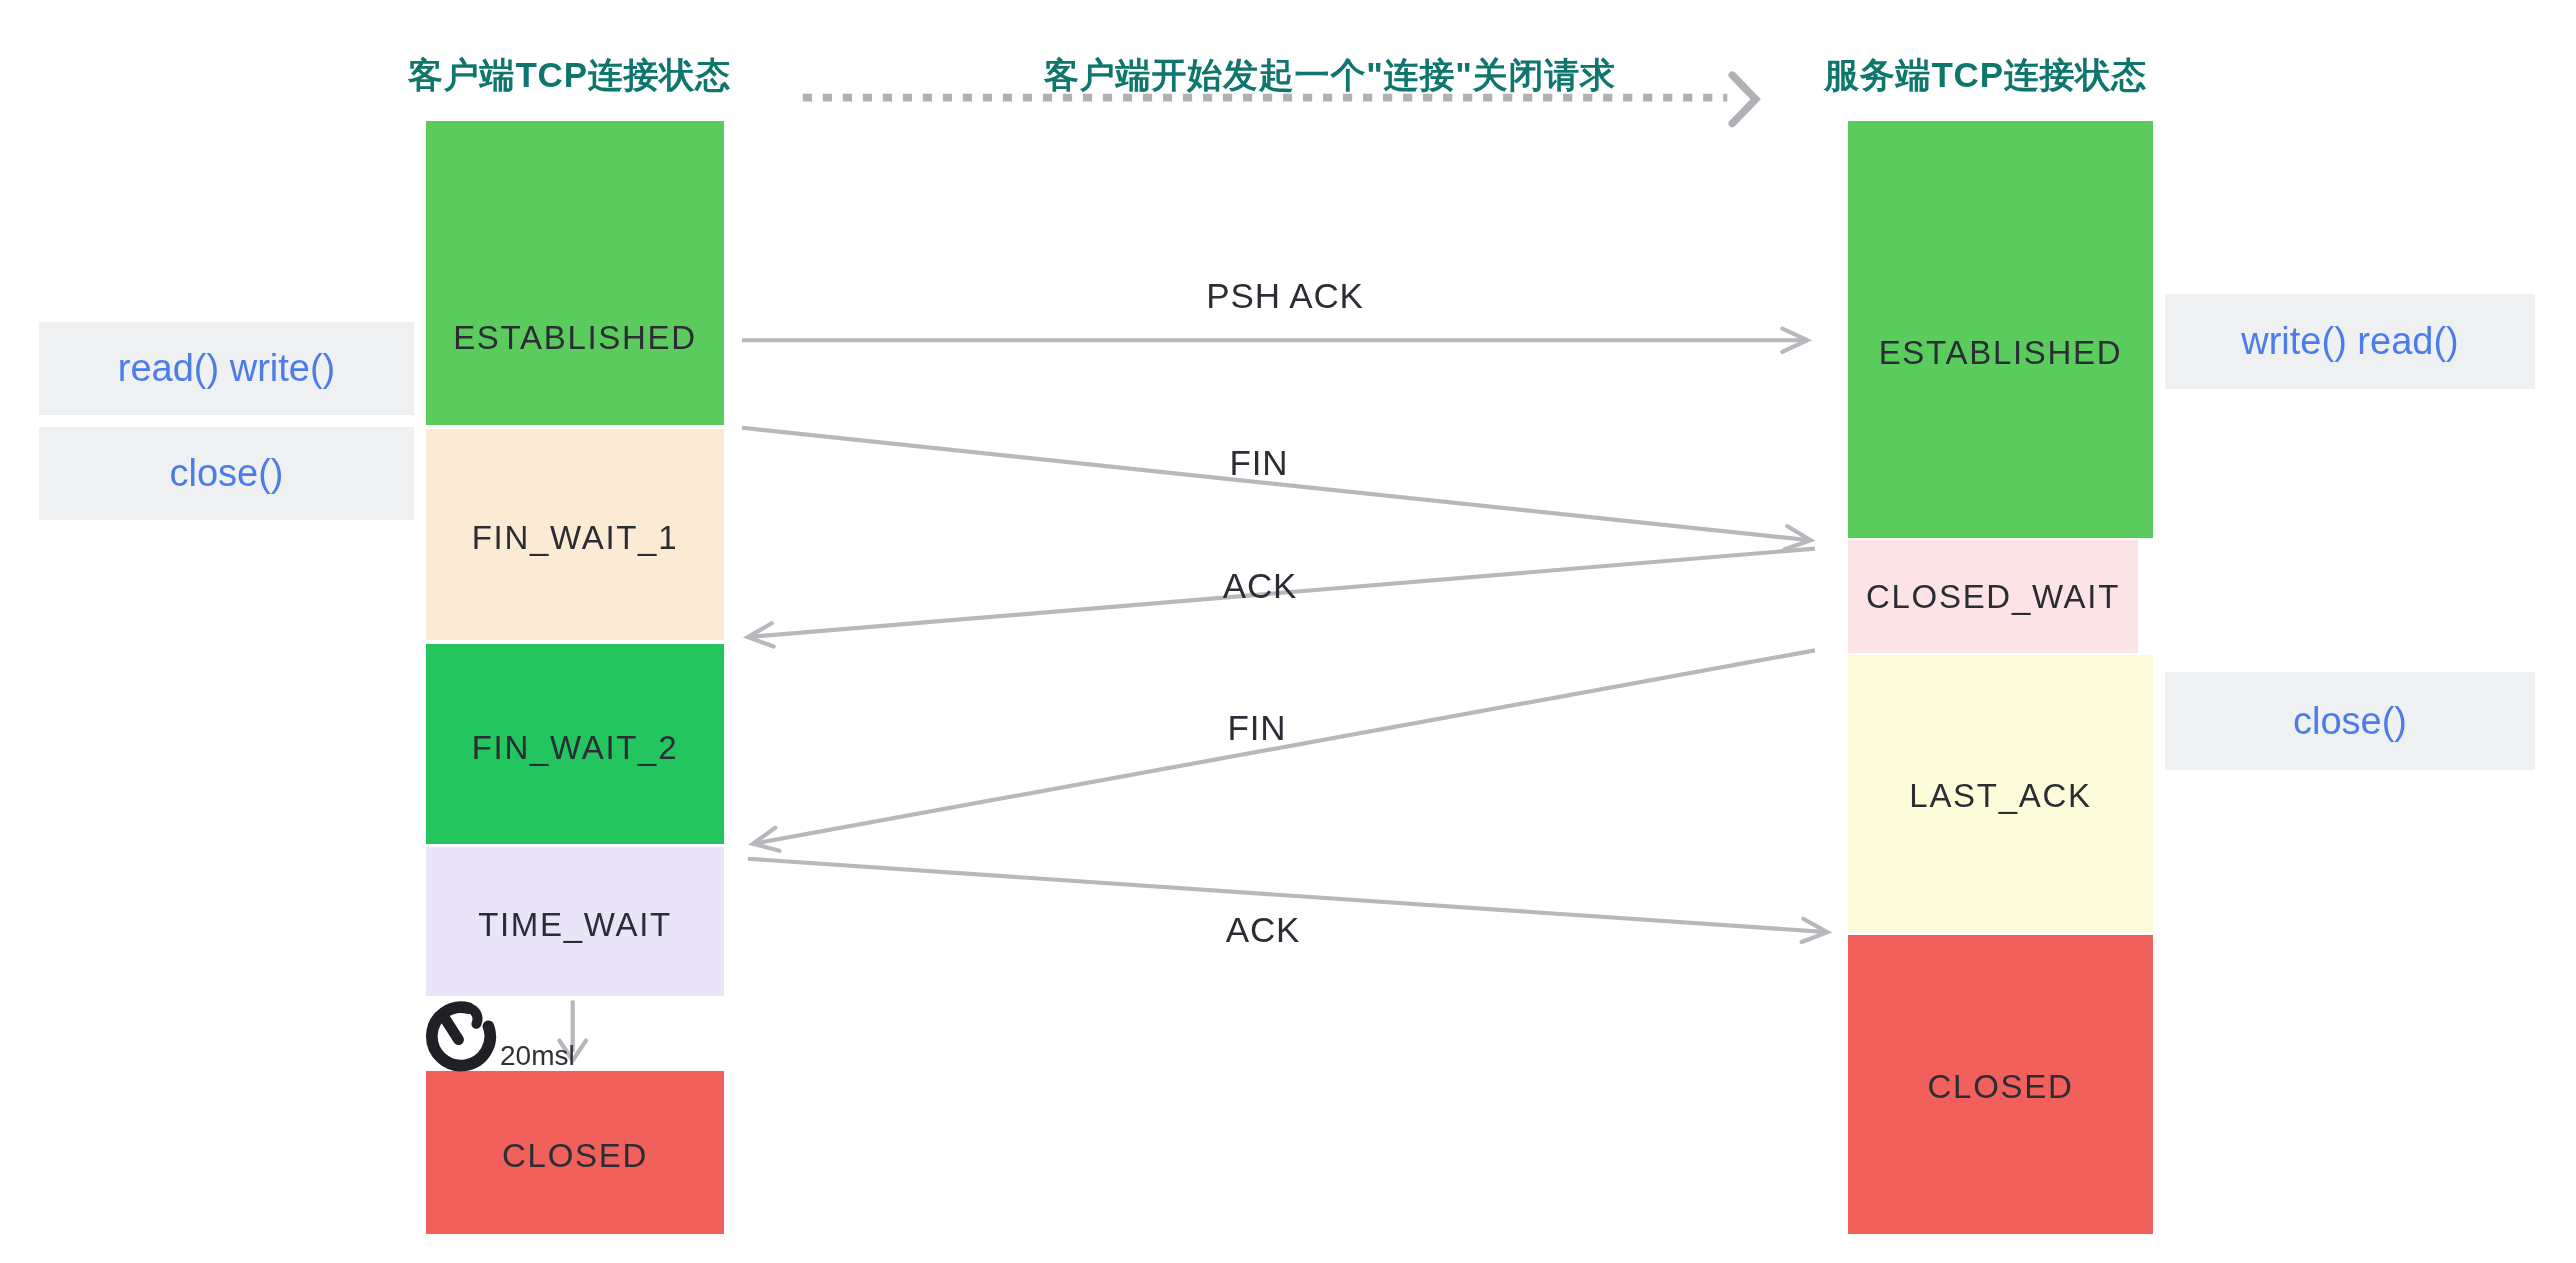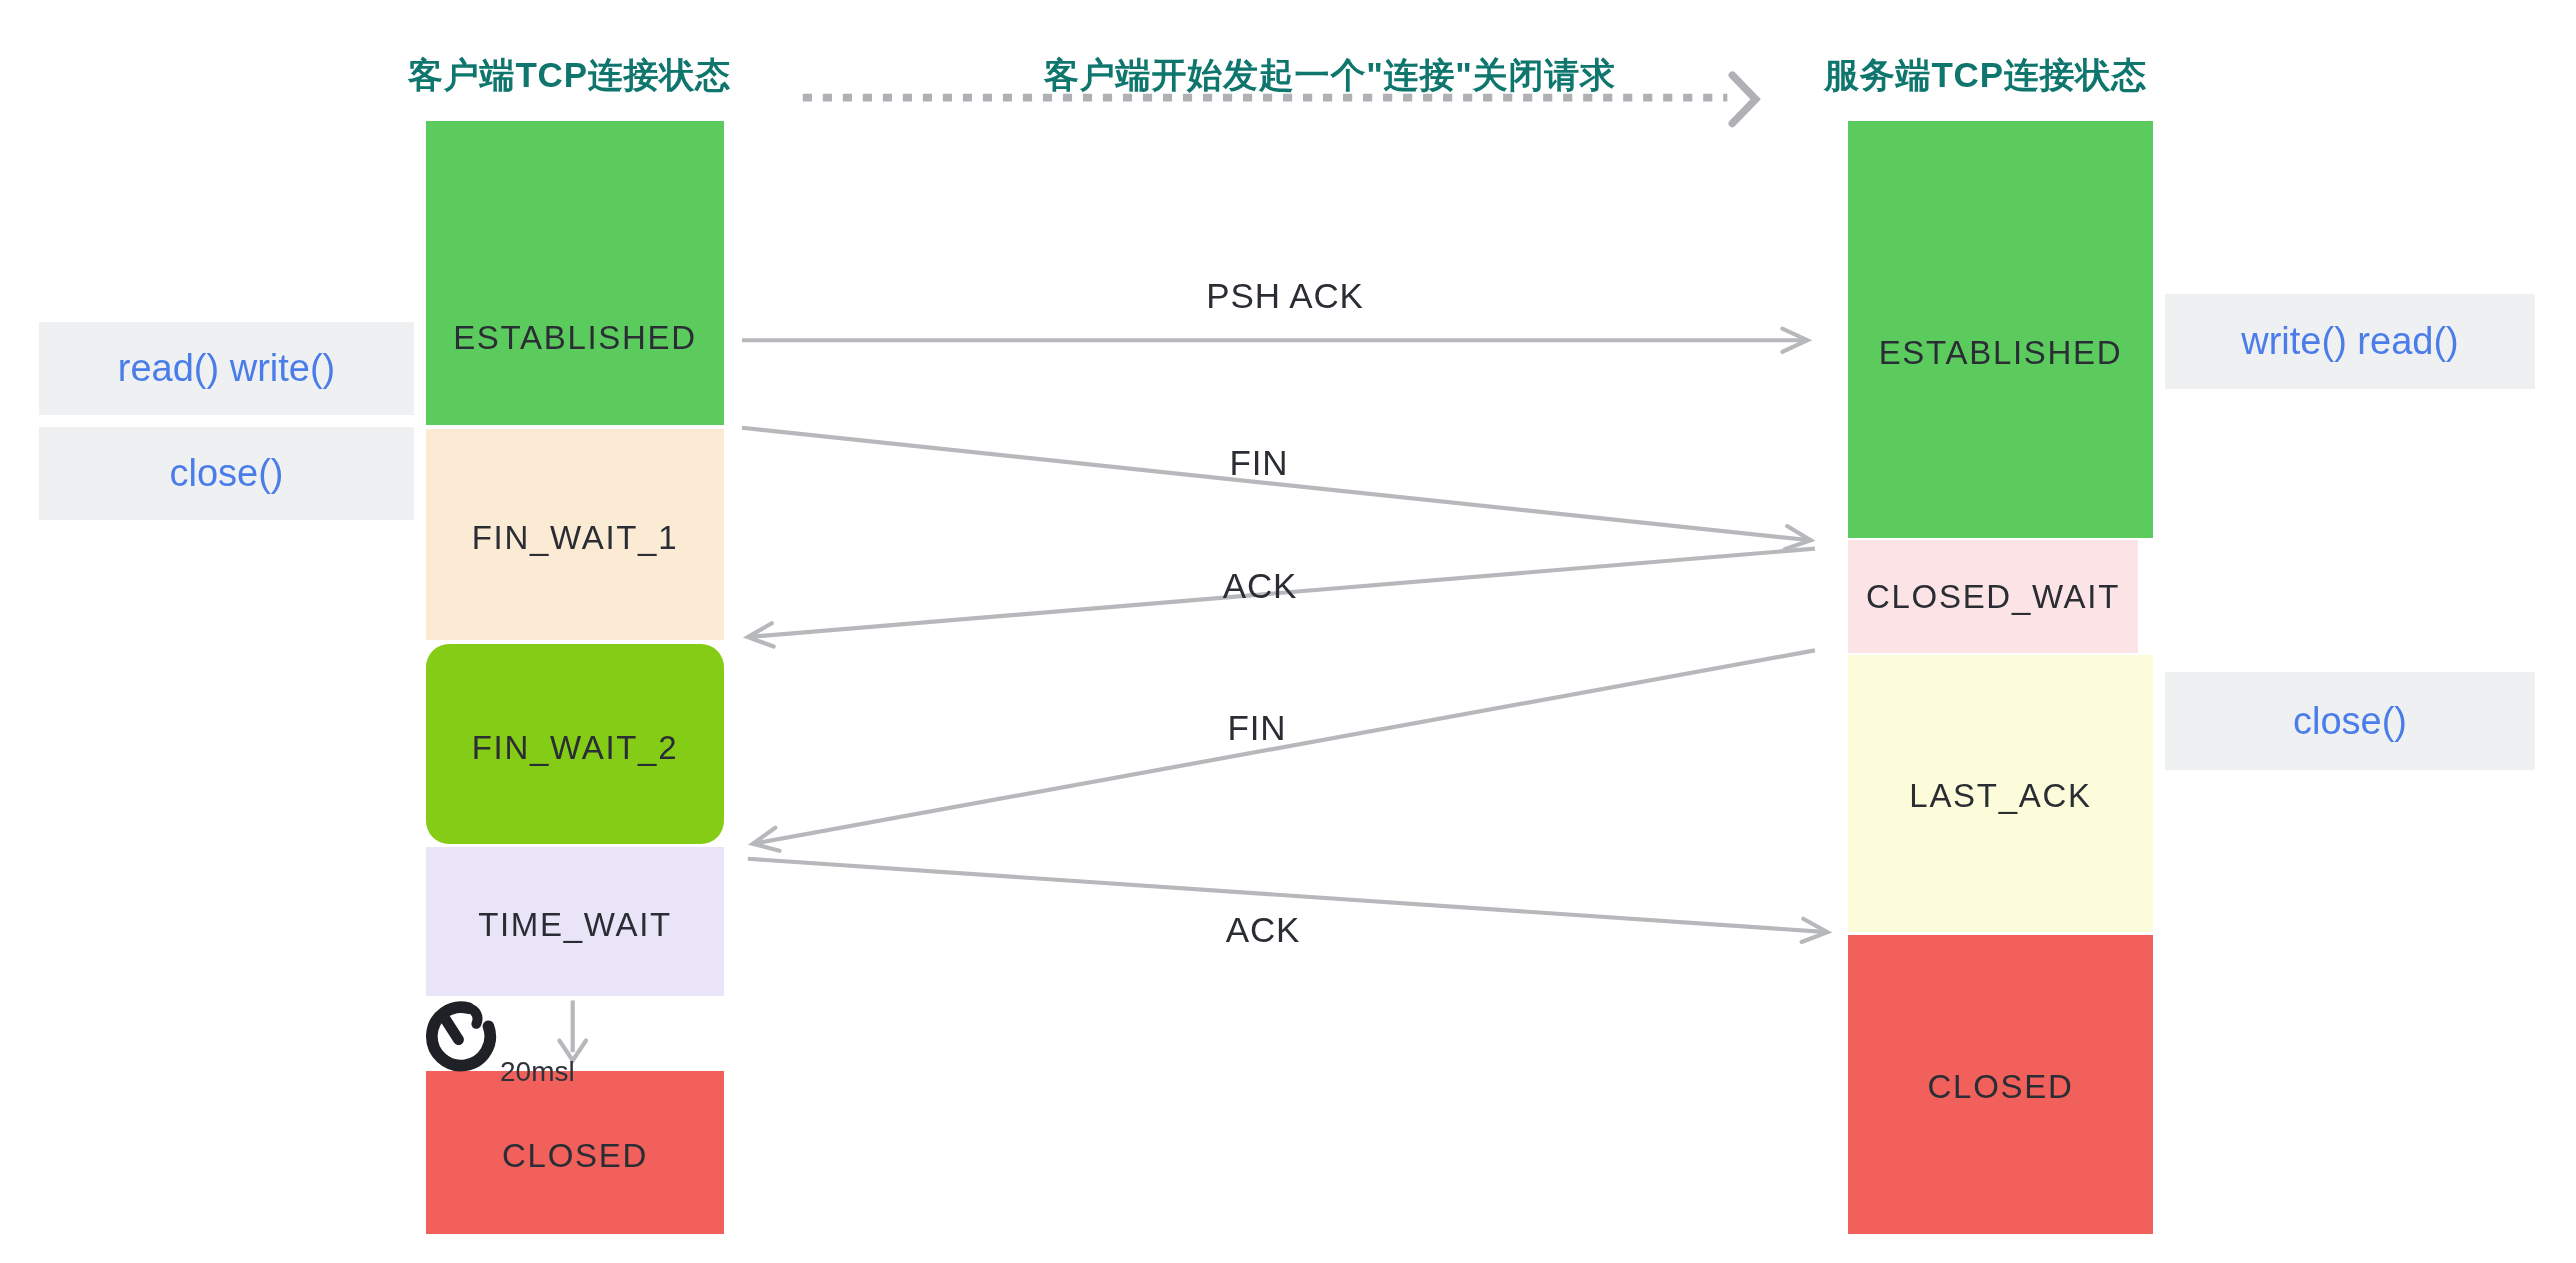--- a/index.html
+++ b/index.html
@@ -42,21 +42,21 @@
   <div class="title" style="left:1044px;top:52px;">客户端开始发起一个"连接"关闭请求</div>
   <div class="title" style="left:1824px;top:52px;">服务端TCP连接状态</div>
 
   <div class="col">
     <div class="state-box est-client" style="left: 426px; top: 121px; width: 298px; height: 304px; background-color: rgb(92, 203, 94);">
       <span>ESTABLISHED</span>
     </div>
     <div class="state-box nudge8" style="left: 426px; top: 429px; width: 298px; height: 211px; background-color: rgb(252, 235, 212);">
       <span>FIN_WAIT_1</span>
     </div>
-    <div class="state-box nudge8" style="left: 426px; top: 644px; width: 298px; height: 200px; background-color: #84cc16; border-radius: 23px;">
+    <div class="state-box nudge8" style="left: 426px; top: 644px; width: 298px; height: 200px; background-color: #22c55e;">
       <span>FIN_WAIT_2</span>
     </div>
     <div class="state-box nudge8" style="left: 426px; top: 847px; width: 298px; height: 149px; background-color: rgb(234, 228, 248);">
       <span>TIME_WAIT</span>
     </div>
     <div class="state-box nudge8" style="left: 426px; top: 1071px; width: 298px; height: 163px; background-color: rgb(241, 96, 91);">
       <span>CLOSED</span>
     </div>
   </div>
 
@@ -88,21 +88,21 @@
   <div class="call-box" style="left:2165px;top:672px;width:370px;height:98px;">
     <span>close()</span>
   </div>
 
   <div class="msg-label" style="left:1285px;top:276px;">PSH ACK</div>
   <div class="msg-label" style="left:1259px;top:443px;">FIN</div>
   <div class="msg-label" style="left:1260px;top:566px;">ACK</div>
   <div class="msg-label" style="left:1257px;top:708px;">FIN</div>
   <div class="msg-label" style="left:1263px;top:910px;">ACK</div>
 
-  <div class="timer-label" style="left:500px;top:1040px;margin-top:16px;">20msl</div>
+  <div class="timer-label" style="left:500px;top:1040px;">20msl</div>
 
   <svg id="arrow-layer" width="2576" height="1264" viewBox="0 0 3090 1516">
     <defs>
       <marker id="chev" markerUnits="userSpaceOnUse" markerWidth="80" markerHeight="80" refX="0" refY="0" orient="auto" viewBox="-40 -40 80 80">
         <path d="M -30 -14 L 0 0 L -30 14" fill="none" stroke="#B6B8BB" stroke-width="5" stroke-linecap="round"></path>
       </marker>
     </defs>
 
     <g>
       <line x1="963" y1="117" x2="2072" y2="117" stroke="#AFB1B4" stroke-width="9" stroke-dasharray="11 13"></line>

